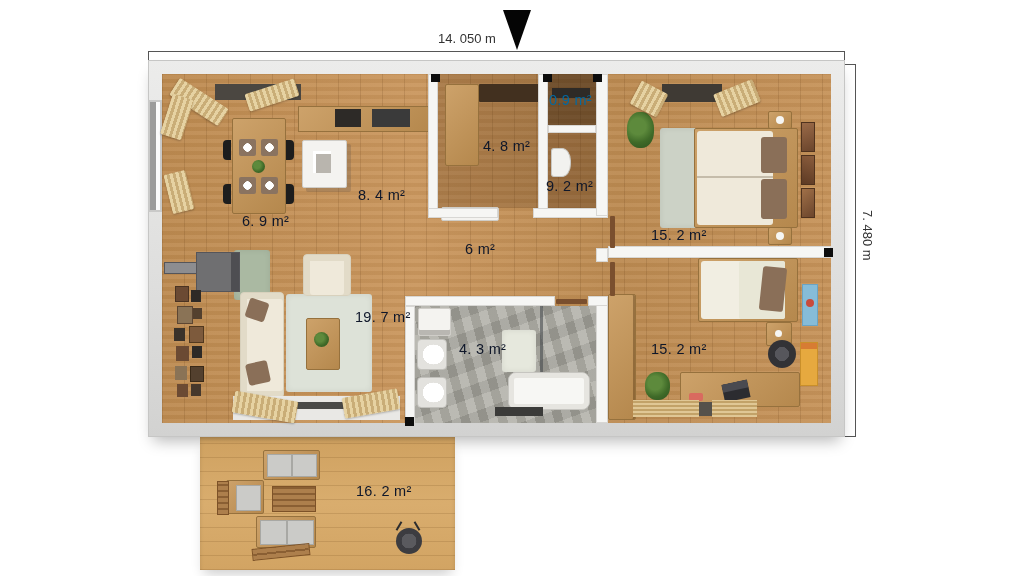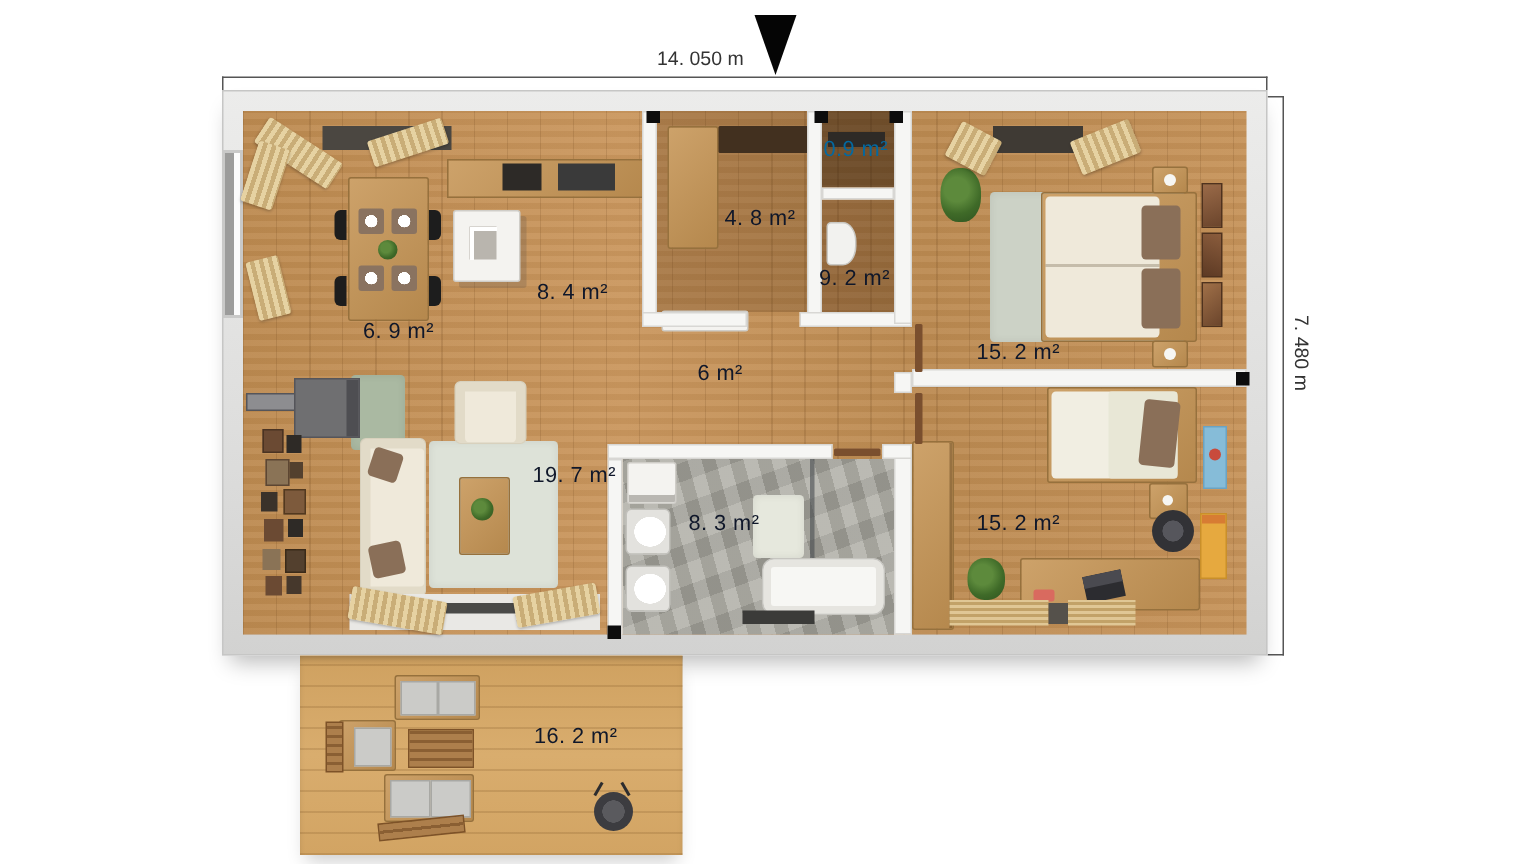--- a/index.html
+++ b/index.html
@@ -231,16 +231,16 @@
 
   <div class="abs lbl" style="left:242px;top:213px;">6. 9 m²</div>
   <div class="abs lbl" style="left:358px;top:187px;">8. 4 m²</div>
   <div class="abs lbl" style="left:483px;top:138px;">4. 8 m²</div>
   <div class="abs lbl" style="left:549px;top:92px;color:#0369a1;">0.9 m²</div>
   <div class="abs lbl" style="left:546px;top:178px;">9. 2 m²</div>
   <div class="abs lbl" style="left:465px;top:241px;">6 m²</div>
   <div class="abs lbl" style="left:651px;top:227px;">15. 2 m²</div>
   <div class="abs lbl" style="left:651px;top:341px;">15. 2 m²</div>
   <div class="abs lbl" style="left:355px;top:309px;">19. 7 m²</div>
-  <div class="abs lbl" style="left:459px;top:341px;">8. 3 m²</div>
+  <div class="abs lbl" style="left:459px;top:341px;">4. 3 m²</div>
   <div class="abs lbl" style="left:356px;top:483px;">16. 2 m²</div>
 
 </div>
 
 </body></html>

